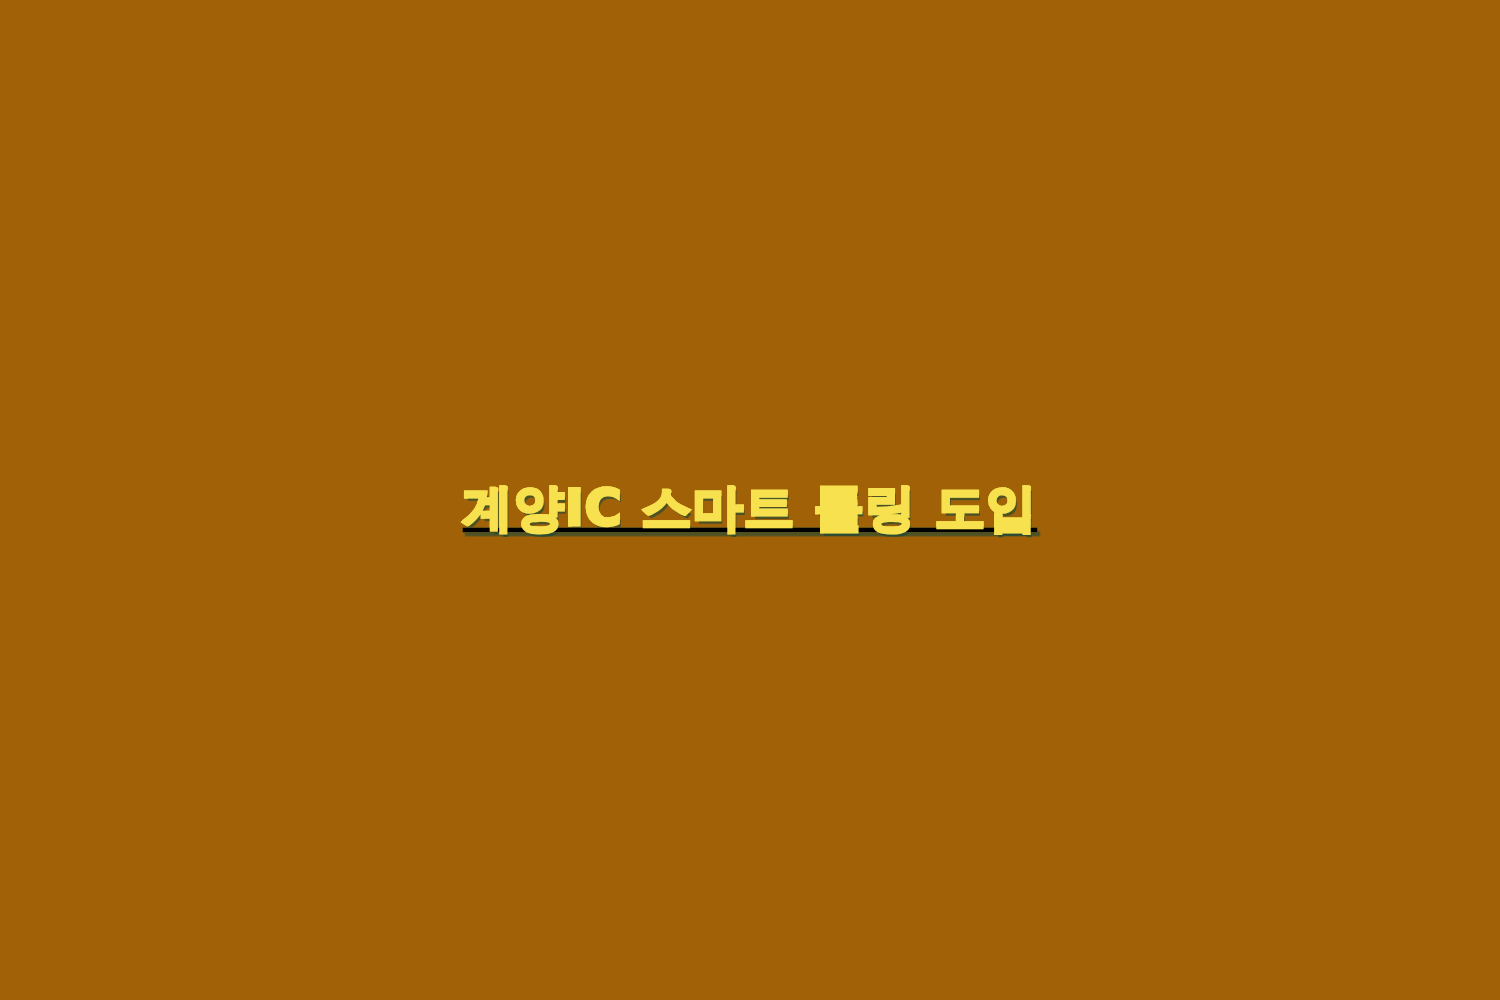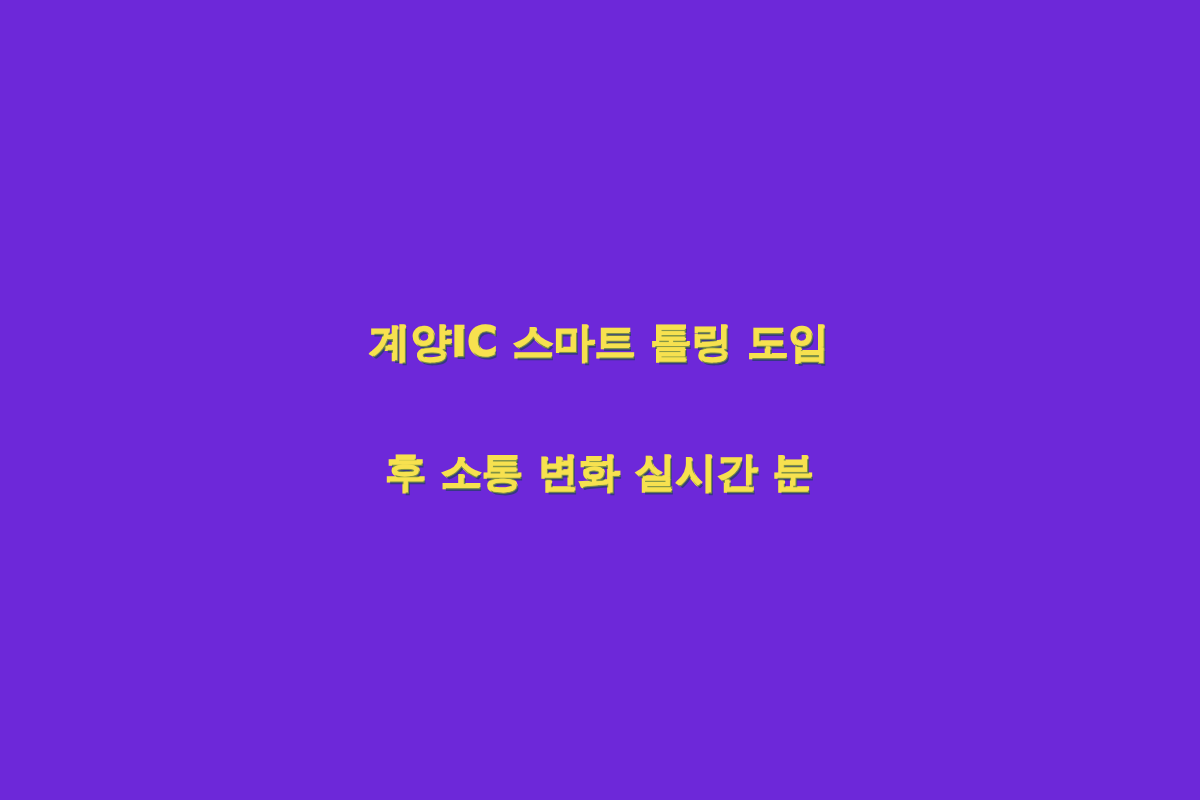--- a/index.html
+++ b/index.html
@@ -54,24 +54,23 @@
     -webkit-text-stroke: 2.5px #f7e14f;
     paint-order: stroke fill;
     text-shadow:
       0 0 1px #f7e14f,
       2px 3px 0 rgba(10, 70, 62, 0.55);
   }
 </style>
 </head>
 <body>
 
-<div id="title-card" style="background: #6d28d9;">
+<div id="title-card" style="background: #a16207; text-decoration: underline;">
 
   <div id="headline-block">
 
     <span class="headline-line" style="color: rgb(247, 225, 79); -webkit-text-stroke: 2.5px rgb(247, 225, 79); text-shadow: rgb(247, 225, 79) 0px 0px 1px, rgba(10, 70, 62, 0.55) 2px 3px 0px; font-size: 40px;">계양IC 스마트 톨링 도입</span>
 
-    <span class="headline-line" style="color: rgb(247, 225, 79); -webkit-text-stroke: 2.5px rgb(247, 225, 79); text-shadow: rgb(247, 225, 79) 0px 0px 1px, rgba(10, 70, 62, 0.55) 2px 3px 0px; font-size: 40px;">후 소통 변화 실시간 분</span>
 
 
   </div>
 
 </div>
 
 </body></html>

